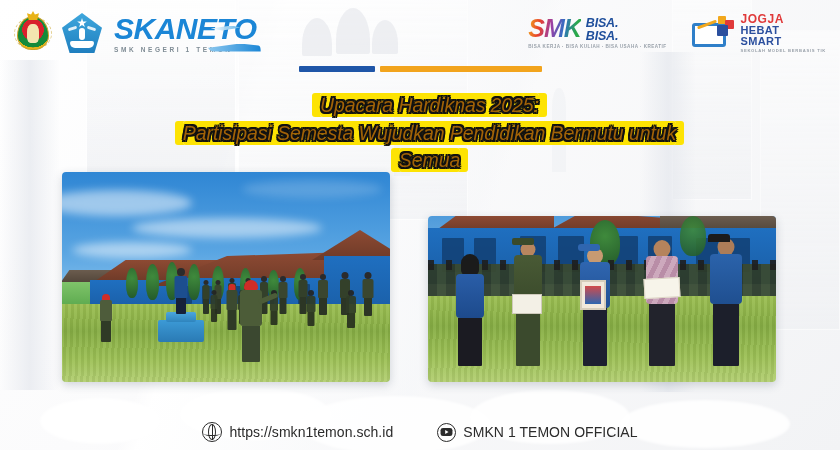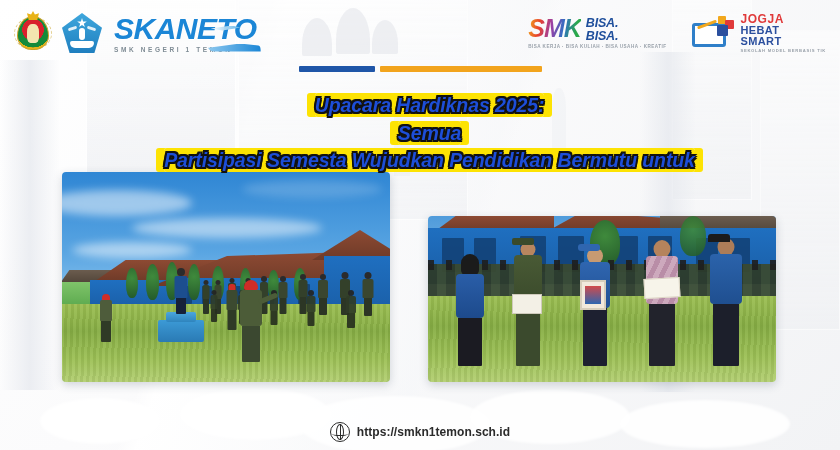--- a/index.html
+++ b/index.html
@@ -197,23 +197,23 @@
   .title-block {
     position: absolute; top: 92px; left: 0; width: 840px;
     text-align: center; z-index: 7;
     line-height: 1.42;
   }
   .title-block .ln { display: block; }
   .title-block .ln span {
     display: inline;
     background: #fde303;
     box-shadow: 8px 0 0 #fde303, -8px 0 0 #fde303;
-    color: #1d4ed8;
+    color: #a16207;
     font-size: 19.5px;
-    font-weight: 700;
+    font-weight: 400;
     font-style: italic;
     letter-spacing: -.1px;
     -webkit-text-stroke: 0;
     text-shadow:
       -1.6px -1.6px 0 #111, 1.6px -1.6px 0 #111,
       -1.6px 1.6px 0 #111,  1.6px 1.6px 0 #111,
        0 -1.8px 0 #111, 0 1.8px 0 #111,
       -1.8px 0 0 #111, 1.8px 0 0 #111;
     padding: 1px 0;
     border-radius: 3px;
@@ -278,21 +278,21 @@
   }
 
   
   .footer {
     position: absolute; left: 0; bottom: 8px; width: 840px;
     display: flex; align-items: center; justify-content: center;
     gap: 44px; z-index: 6;
   }
   .fitem { display: flex; align-items: center; gap: 7px; }
   .fitem .lbl {
-    font-size: 12px; font-weight: 700; color: #2b2b2b; letter-spacing: .05px;
+    font-size: 14px; font-weight: 400; color: #2b2b2b; letter-spacing: .05px;
     white-space: nowrap;
   }
   .cicon {
     width: 19px; height: 19px; border-radius: 50%;
     border: 1.6px solid #2b2b2b;
     display: flex; align-items: center; justify-content: center;
     color: #2b2b2b; flex: 0 0 auto;
   }
   .cicon svg { display: block; }
   .icons-row { display: flex; align-items: center; gap: 4px; }
@@ -387,22 +387,22 @@
     </div>
   </div>
 
   <div class="bars">
     <div class="bar-blue"></div>
     <div class="bar-orange"></div>
   </div>
 
   <div class="title-block">
     <span class="ln"><span>Upacara Hardiknas 2025:</span></span>
+    <span class="ln"><span>Partisipasi Semesta Wujudkan Pendidikan Bermutu untuk</span></span>
     <span class="ln"><span>Semua</span></span>
-    <span class="ln"><span>Partisipasi Semesta Wujudkan Pendidikan Bermutu untuk</span></span>
   </div>
 
   <div class="photo photo-left">
     <div class="scene">
       <div class="sky-l"></div>
       <div class="cloudw" style="left:-20px; top:18px;  width:150px; height:26px;"></div>
       <div class="cloudw" style="left:70px;  top:46px;  width:190px; height:20px;"></div>
       <div class="cloudw" style="left:10px;  top:70px;  width:120px; height:16px;"></div>
       <div class="cloudw" style="left:180px; top:8px;   width:140px; height:18px; opacity:.35;"></div>
 
@@ -613,15 +613,24 @@
   <div class="footer">
 
     <div class="fitem">
       <div class="globe">
           <div class="mer"></div>
         </div>
       <div class="lbl">https://smkn1temon.sch.id</div>
     </div>
 
 
+    <div class="fitem">
+      <div class="cicon">
+        <svg width="13" height="10" viewBox="0 0 14 10">
+          <rect x="0.6" y="0.6" width="12.8" height="8.8" rx="2.6" fill="#2b2b2b"></rect>
+          <path d="M5.6 2.9l3.6 2.1-3.6 2.1V2.9z" fill="#ffffff"></path>
+        </svg>
+      </div>
+      <div class="lbl">SMKN 1 TEMON OFFICIAL</div>
+    </div>
   </div>
 
 </div>
 
 </body></html>

